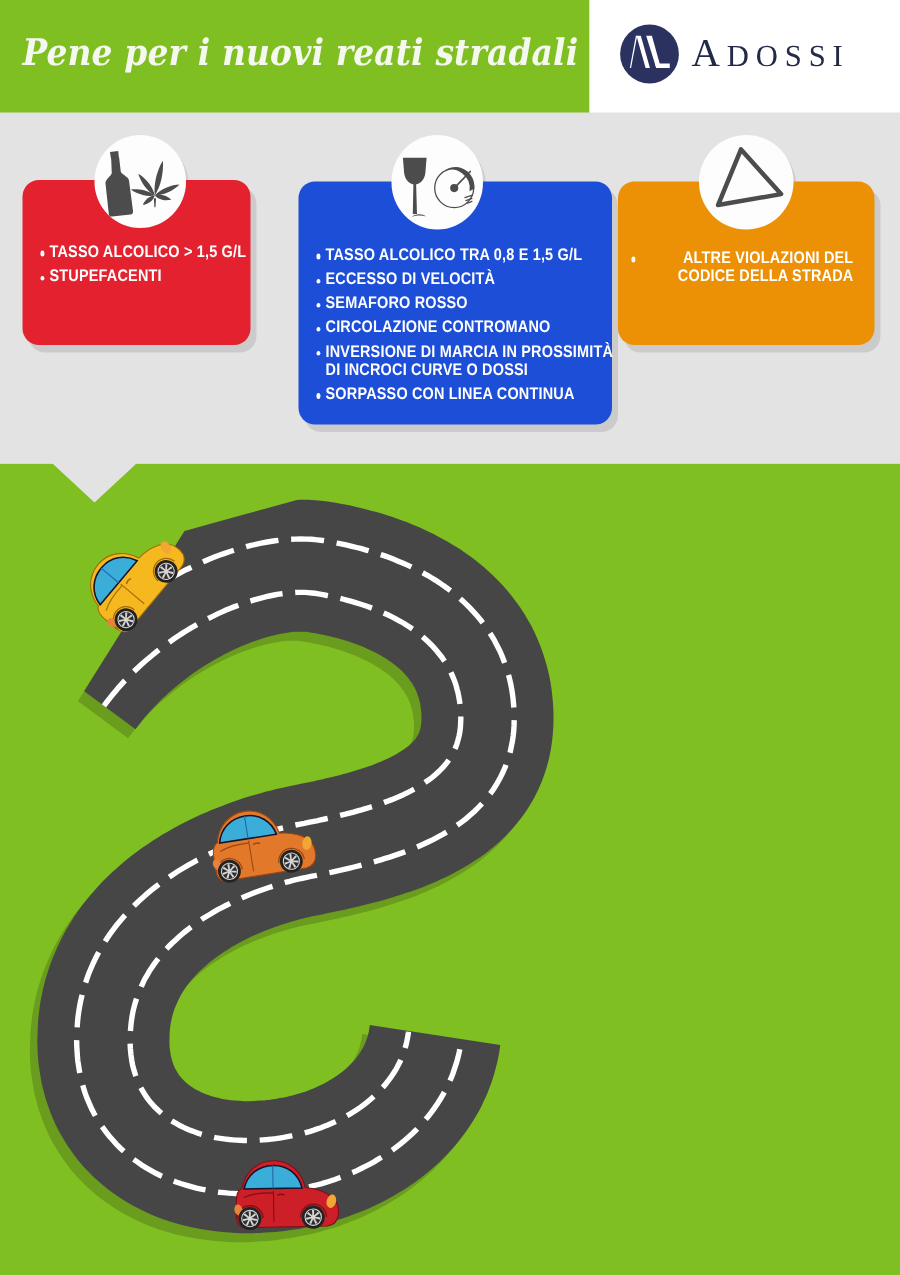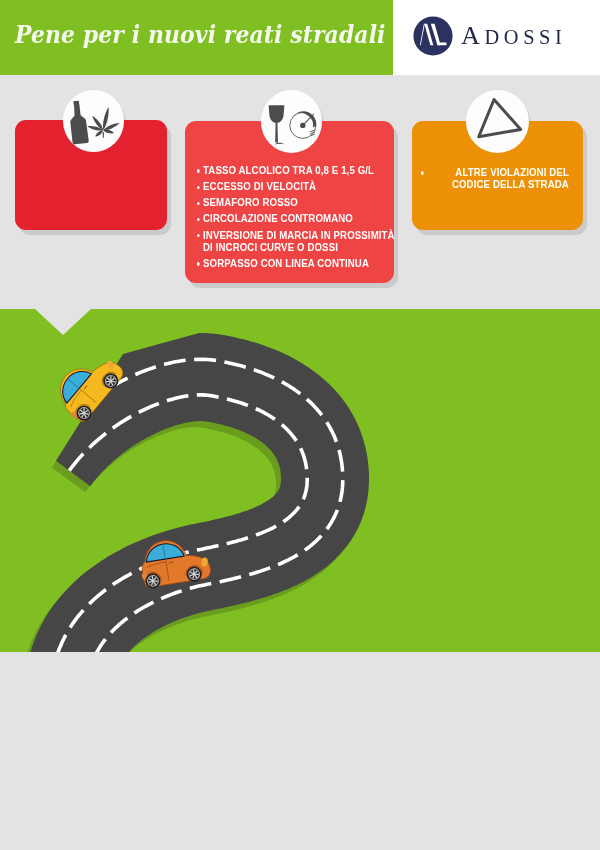--- a/index.html
+++ b/index.html
@@ -1,18 +1,18 @@
 <!DOCTYPE html>
 <html><head>
 <meta charset="utf-8">
 <style>
   html,body{margin:0;padding:0;}
   body{width:600px;height:850px;overflow:hidden;background:#e3e3e3;
        font-family:"Liberation Sans",sans-serif;position:relative;}
-  #root{position:absolute;left:0;top:0;width:600px;height:652px;overflow:hidden;}
+  #root{position:absolute;left:0;top:0;width:600px;height:850px;overflow:hidden;}
 
   
   .hdr-green{position:absolute;left:0;top:0;width:393px;height:75px;background:#80bf22;}
   .hdr-title{position:absolute;left:15px;top:20px;width:380px;
     font-family:"DejaVu Serif Condensed","DejaVu Serif",serif;font-style:italic;font-weight:700;
     font-size:24.4px;color:#f4f8ee;letter-spacing:0.1px;white-space:nowrap;}
   .hdr-white{position:absolute;left:393px;top:0;width:207px;height:75px;background:#fff;}
   .brandwrap{position:absolute;left:413px;top:11px;width:190px;height:56px;}
   .brandtext{position:absolute;left:48px;top:12px;font-family:"Liberation Serif",serif;
     font-size:26.2px;color:#232a47;letter-spacing:4.6px;white-space:nowrap;line-height:26px;}
@@ -24,21 +24,21 @@
   .bullets{position:absolute;left:0;top:0;right:0;}
   .bl{position:relative;color:#fff;font-family:"Liberation Sans",sans-serif;
       font-weight:700;font-size:11.2px;line-height:12.3px;letter-spacing:0.15px;
       padding-left:7px;margin-bottom:3.85px;
       transform:scaleX(.86);transform-origin:left top;width:116%;}
   .bl:before{content:"";position:absolute;left:0;top:5.4px;width:3.2px;height:3.2px;border-radius:50%;background:#fff;}
 
   .iconcircle{position:absolute;border-radius:50%;background:#fdfdfd;}
   .iconcircle .cs{position:absolute;left:2px;top:3px;right:-2px;bottom:-3px;border-radius:50%;background:rgba(0,0,0,.09);z-index:-1;}
   .card-red{left:15px;top:120px;width:152px;height:110px;background:#e3212f;}
-  .card-blue{left:185px;top:121px;width:209px;height:162px;background:#ef4444;}
+  .card-blue{left:199px;top:121px;width:209px;height:162px;background:#1d4ed8;}
   .card-orange{left:412px;top:121px;width:171px;height:109px;background:#ec9105;text-align:right;}
   .card-red .bullets{left:12px;top:42px;width:160px;}
   .card-blue .bullets{left:12px;top:43px;width:200px;}
   .card-orange .bullets{left:9px;top:45px;width:190px;}
   .bl{white-space:nowrap;}
   .bl-wrap{white-space:normal;}
   .card-blue .bl-wrap{width:230px;}
   .card-orange .bl-wrap{width:165px;}
   .ic-red{left:62.5px;top:90.4px;width:61.5px;height:62px;}
   .ic-blue{left:260.5px;top:89.5px;width:61.5px;height:63px;}
@@ -67,20 +67,24 @@
         <path d="M11.3 7.8 L14.2 7.8 L20.3 29.3 L17.4 29.3 Z"></path>
         <path d="M17.8 7.8 L21.6 7.8 L27.6 29.3 L24.5 29.3 Z"></path>
         <path d="M23.6 26.4 L33.5 26.4 L33.5 29.3 L24.5 29.3 Z"></path>
       </g>
     </svg>
     <div class="brandtext"><span id="brand-initial">A</span><span class="sc" id="brand-rest">DOSSI</span></div>
   </div>
 
   <div class="card card-red">
     <div class="sh"></div>
+    <div class="bullets">
+      <div class="bl">TASSO ALCOLICO &gt; 1,5 G/L</div>
+      <div class="bl">STUPEFACENTI</div>
+    </div>
   </div>
   <div class="card card-blue">
     <div class="sh"></div>
     <div class="bullets">
       <div class="bl">TASSO ALCOLICO TRA 0,8 E 1,5 G/L</div>
       <div class="bl">ECCESSO DI VELOCITÀ</div>
       <div class="bl">SEMAFORO ROSSO</div>
       <div class="bl">CIRCOLAZIONE CONTROMANO</div>
       <div class="bl bl-wrap">INVERSIONE DI MARCIA IN PROSSIMITÀ DI INCROCI CURVE O DOSSI</div>
       <div class="bl">SORPASSO CON LINEA CONTINUA</div>

